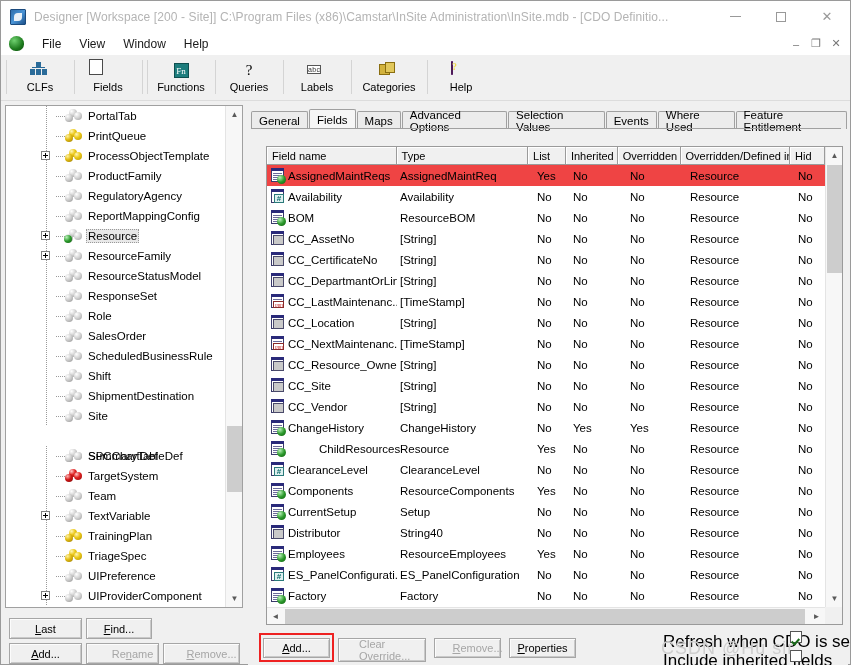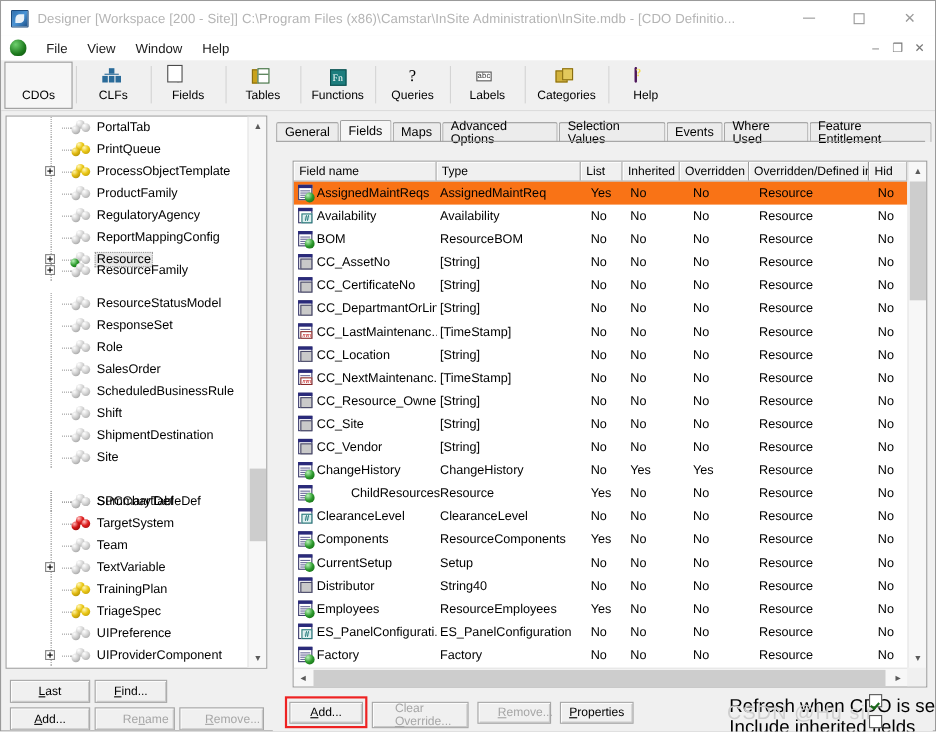--- a/index.html
+++ b/index.html
@@ -207,21 +207,21 @@
   .grid-head { position:absolute; left:0; top:0; right:17px; height:18px;
     background:#f0f0f0; border-bottom:1px solid #9a9a9a; display:flex; }
   .gh {
     border-right:1px solid #9a9a9a; font-size:11px; color:#000;
     display:flex; align-items:center; padding-left:5px; height:17px;
     background:#f0f0f0; box-shadow: inset 1px 1px 0 #fff;
     overflow:hidden; white-space:nowrap;
   }
   .grid-body { position:absolute; left:0; top:18px; right:17px; bottom:17px; overflow:hidden; }
   .grow { height:21px; display:flex; align-items:center; position:relative; font-size:11.5px; color:#000; }
-  .grow.sel { background:#f97316; }
+  .grow.sel { background:#ef4444; }
   .gc { position:absolute; white-space:nowrap; overflow:hidden; }
 
   
   .ricon { position:absolute; left:4px; top:3px; width:15px; height:15px; }
   .ricon .sheet {
     position:absolute; left:0; top:0; width:13px; height:14px;
     background:#fff; border:1px solid #3a3a6a;
   }
   .ricon .bar { position:absolute; left:0; top:0; width:13px; height:3px; background:#2a2a7a; }
   .ricon .ln { position:absolute; left:2px; width:9px; height:1px; background:#6a6a9a; }
@@ -297,41 +297,33 @@
     <div class="menu-item">Window</div>
     <div class="menu-item">Help</div>
     <div class="mdi-controls">
       <div>–</div>
       <div>❐</div>
       <div>✕</div>
     </div>
   </div>
 
   <div class="toolbar">
-    <div class="tbtn sel">
-      <span class="ticon"><span class="ic-cdo"></span></span>
-      <span class="tlabel">CDOs</span>
-    </div>
     <div class="tbtn-sep"></div>
     <div class="tbtn">
       <span class="ticon">
         <span class="ic-clf"><i class="t1"></i><i class="ln"></i><i class="b1"></i><i class="b2"></i><i class="b3"></i></span>
       </span>
       <span class="tlabel">CLFs</span>
     </div>
     <div class="tbtn-sep"></div>
     <div class="tbtn">
       <span class="ticon"><span class="ic-fields"></span></span>
       <span class="tlabel">Fields</span>
     </div>
     <div class="tbtn-sep"></div>
-    <div class="tbtn">
-      <span class="ticon"><span class="ic-tables"><i class="yl"></i><i class="gr"></i></span></span>
-      <span class="tlabel">Tables</span>
-    </div>
     <div class="tbtn-sep"></div>
     <div class="tbtn">
       <span class="ticon">
           <span class="ic-fn">Fn</span>
         </span>
       <span class="tlabel">Functions</span>
     </div>
     <div class="tbtn-sep"></div>
     <div class="tbtn">
       <span class="ticon ic-q">?</span>
@@ -393,21 +385,21 @@
           <span class="icn"><span class="balls gray"><b class="b-a"></b><b class="b-b"></b><b class="b-c"></b></span></span>
           <span class="lbl">ReportMappingConfig</span>
         </div>
         <div class="tnode" style="top: 120px; position: absolute;">
           <span class="vline"></span>
           <span class="dotline"></span>
           <span class="plus"></span>
           <span class="icn"><span class="balls gray"><b class="b-a"></b><b class="b-b"></b><b class="b-c"></b><span class="greendot"></span></span></span>
           <span class="lbl sel">Resource</span>
         </div>
-        <div class="tnode" style="top: 130px; position: absolute;">
+        <div class="tnode" style="top: 140px; position: absolute;">
           <span class="vline"></span>
           <span class="dotline"></span>
           <span class="plus"></span>
           <span class="icn"><span class="balls gray"><b class="b-a"></b><b class="b-b"></b><b class="b-c"></b></span></span>
           <span class="lbl">ResourceFamily</span>
         </div>
         <div class="tnode" style="top: 160px; position: absolute;">
           <span class="vline"></span>
           <span class="dotline"></span>
           <span class="icn"><span class="balls gray"><b class="b-a"></b><b class="b-b"></b><b class="b-c"></b></span></span>

